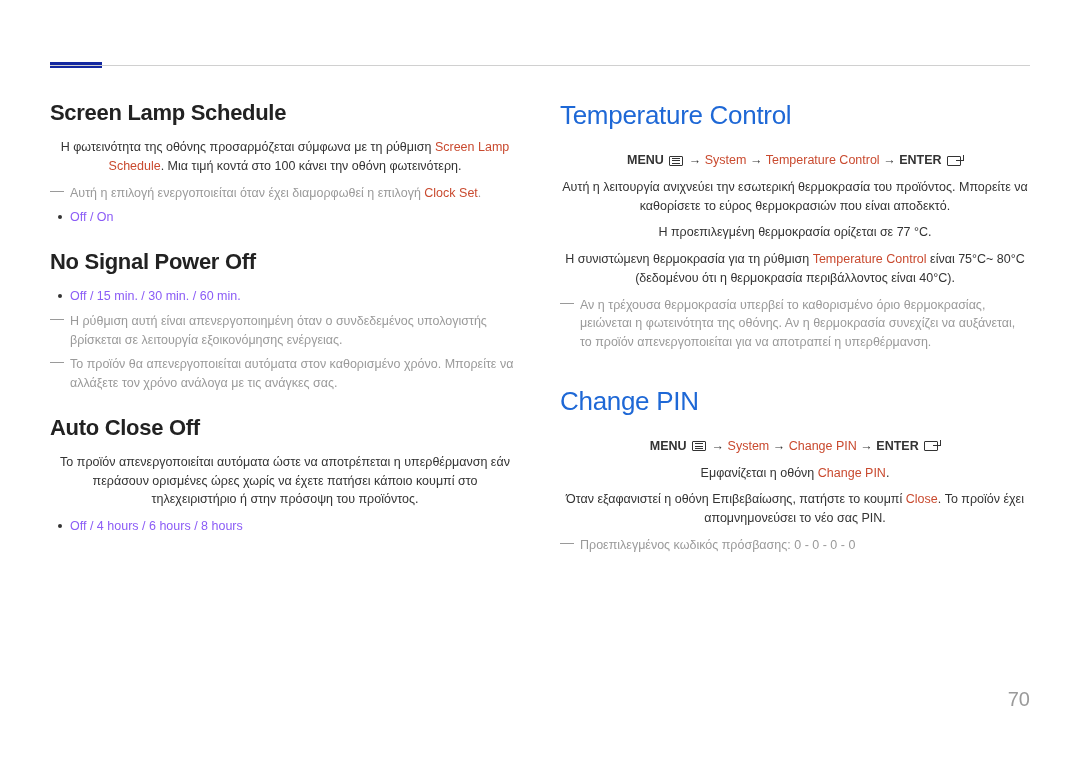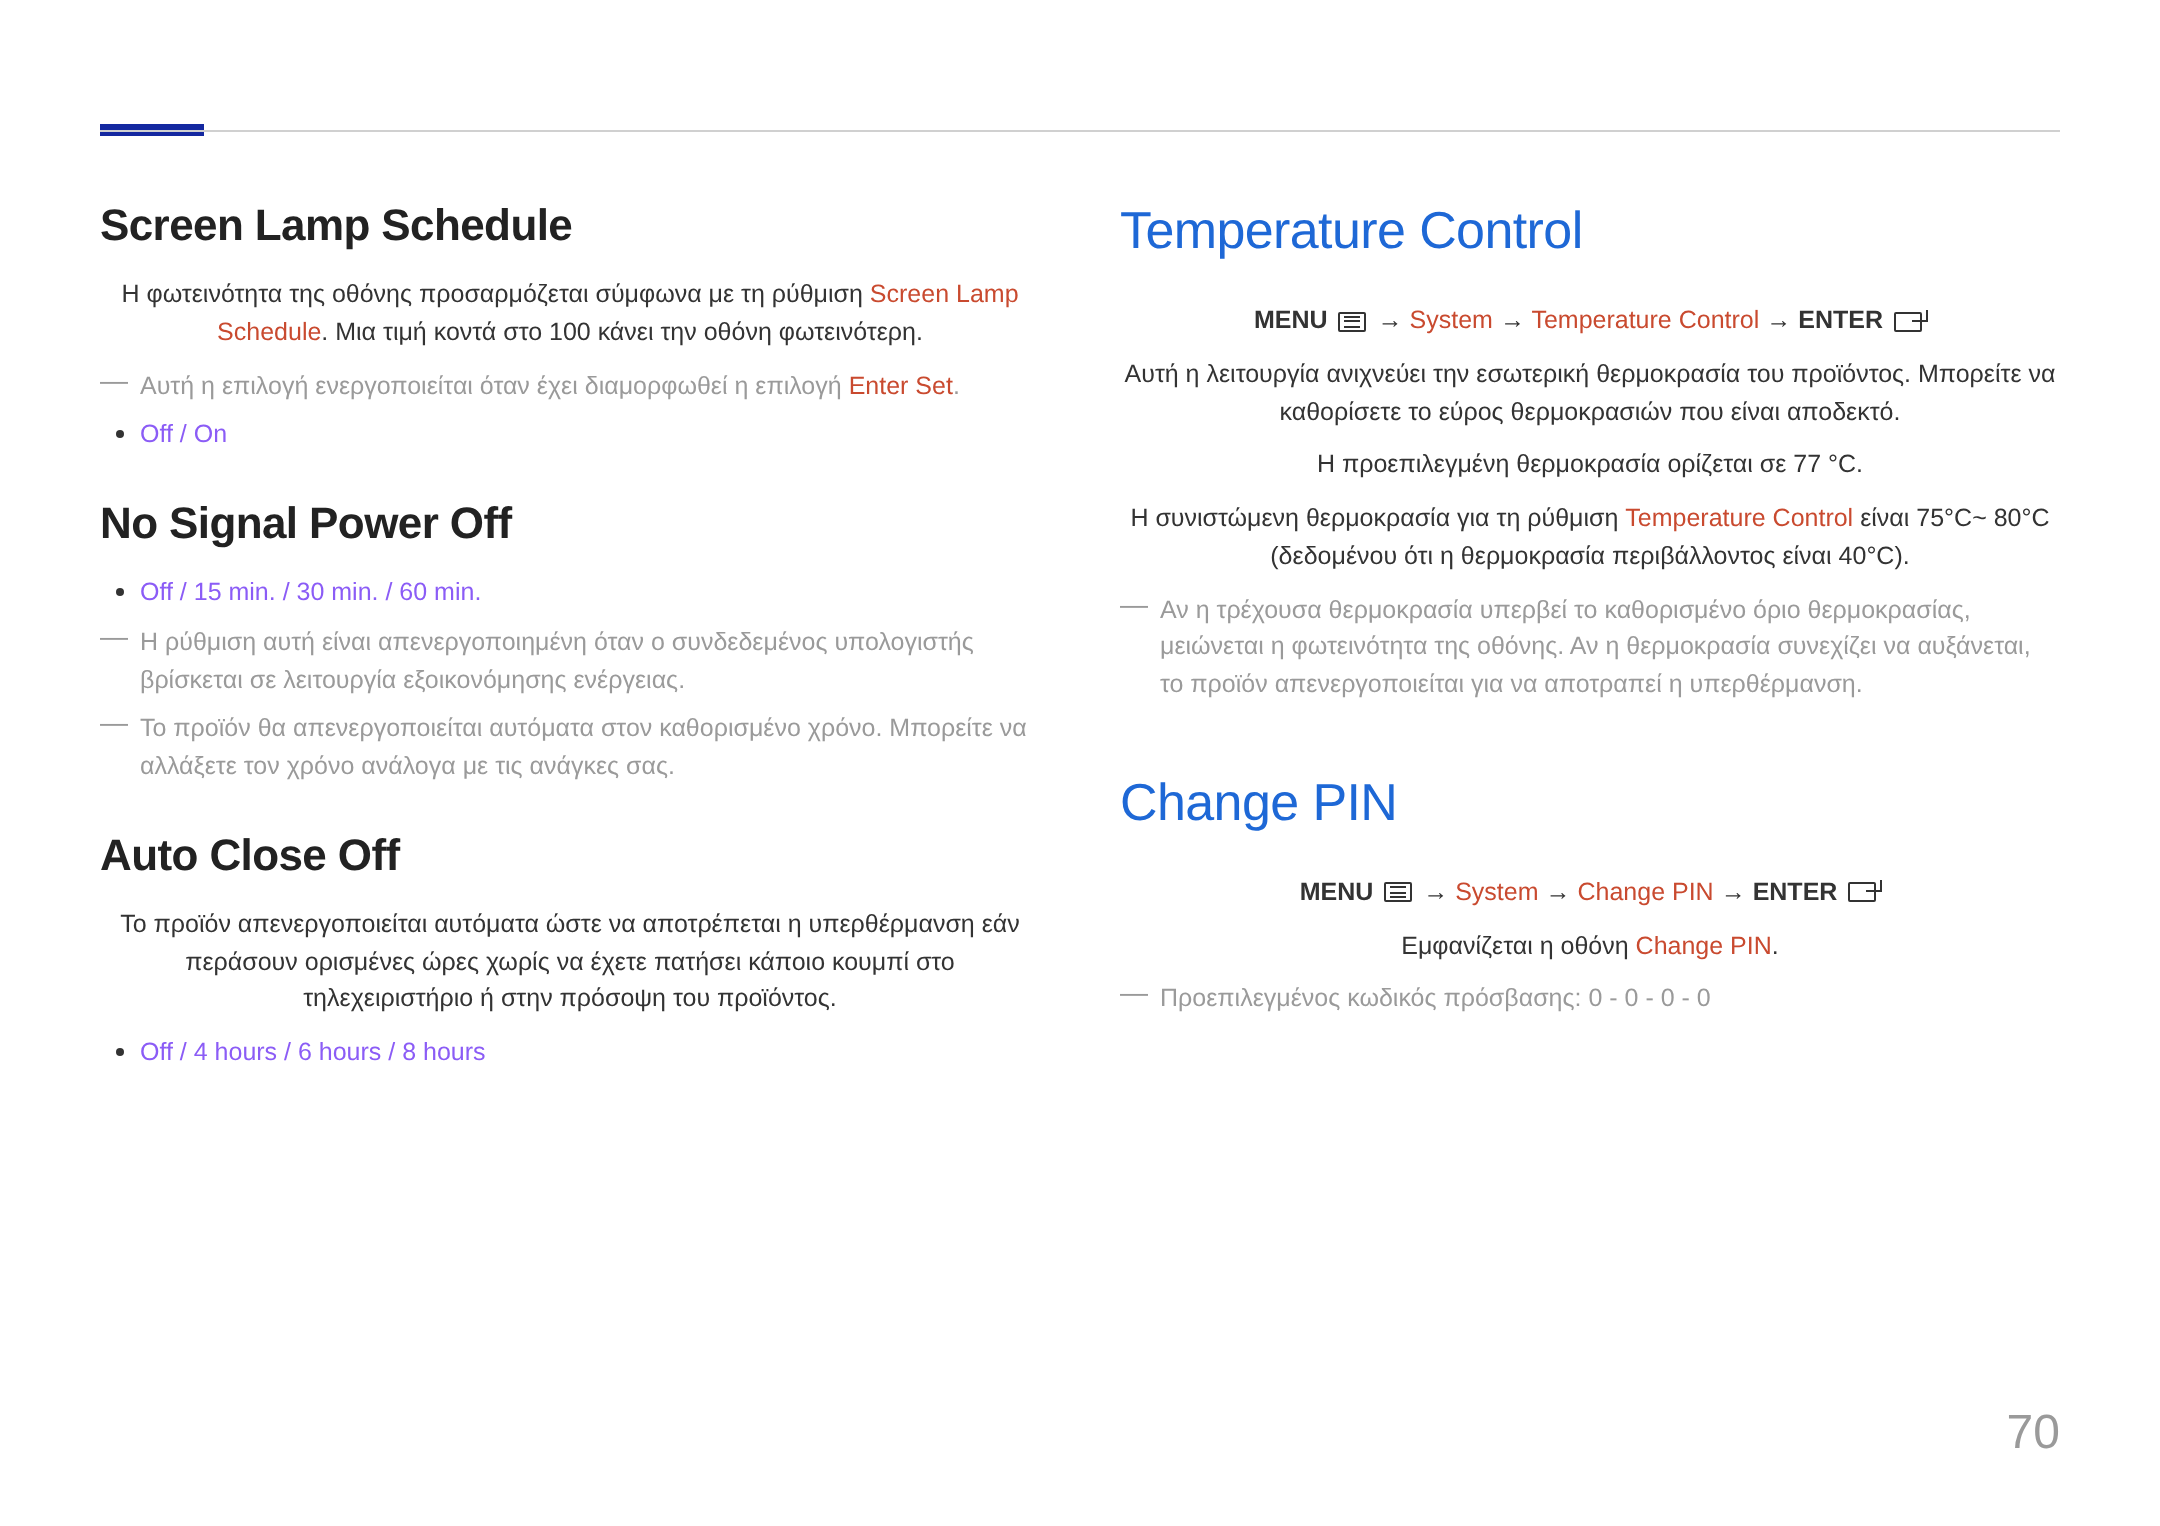--- a/index.html
+++ b/index.html
@@ -83,23 +83,23 @@
   .icon-enter::after {
     content:"";
     position:absolute;
     left:8px; top:-2px;
     width:7px; height:5px;
     border-right:1px solid #333;
     border-bottom:1px solid #333;
   }
   .page-number {
     position: absolute;
-    bottom: 32px;
+    bottom: 52px;
     right: 50px;
-    font-size: 24px;
+    font-size: 20px;
     color: #9a9a9a;
   }
 </style>
 </head>
 <body>
 
 <div class="topbar"></div>
 <div class="hr"></div>
 
 <div class="columns">
@@ -107,21 +107,21 @@
   <div class="col">
 
     <div class="section">
       <h2 class="black">Screen Lamp Schedule</h2>
       <p>
         <span>Η φωτεινότητα της οθόνης προσαρμόζεται σύμφωνα με τη ρύθμιση </span><span class="red">Screen Lamp Schedule</span><span>. Μια τιμή κοντά στο 100 κάνει την οθόνη φωτεινότερη.</span>
       </p>
       <div class="note-line">
         <span class="note-dash">―</span>
         <span class="note-text">
-          <span>Αυτή η επιλογή ενεργοποιείται όταν έχει διαμορφωθεί η επιλογή </span><span class="red">Enter Set</span><span>.</span>
+          <span>Αυτή η επιλογή ενεργοποιείται όταν έχει διαμορφωθεί η επιλογή </span><span class="red">Clock Set</span><span>.</span>
         </span>
       </div>
       <div class="bullet-line">
         <span class="bullet-dot"></span>
         <span class="red-bullet-text">Off / On</span>
       </div>
     </div>
 
     <div class="section">
       <h2 class="black">No Signal Power Off</h2>
@@ -185,20 +185,23 @@
         <span class="red">System</span>
         <span> → </span>
         <span class="red">Change PIN</span>
         <span> → </span>
         <b>ENTER</b>
         <span class="icon icon-enter"></span>
       </p>
       <p>
         <span>Εμφανίζεται η οθόνη </span><span class="red">Change PIN</span><span>.</span>
       </p>
+      <p>
+        <span>Όταν εξαφανιστεί η οθόνη Επιβεβαίωσης, πατήστε το κουμπί </span><span class="red">Close</span><span>. Το προϊόν έχει απομνημονεύσει το νέο σας PIN.</span>
+      </p>
       <div class="note-line">
         <span class="note-dash">―</span>
         <span class="note-text">Προεπιλεγμένος κωδικός πρόσβασης: 0 - 0 - 0 - 0</span>
       </div>
     </div>
 
   </div>
 </div>
 
 <div class="page-number">70</div>

